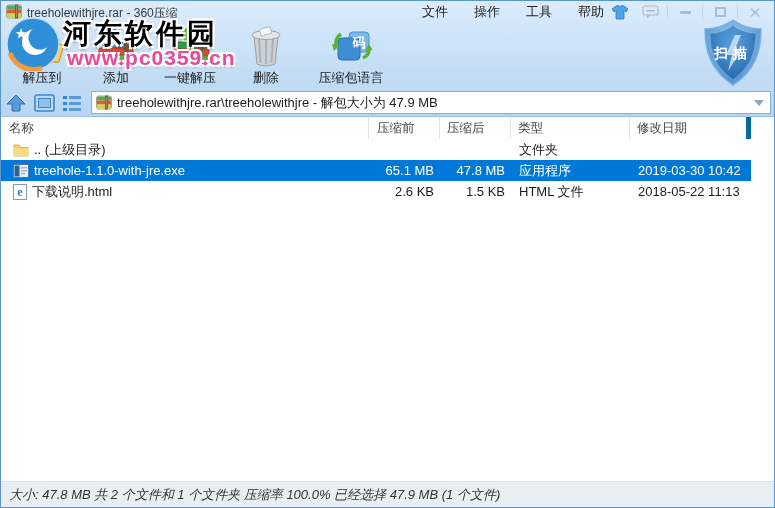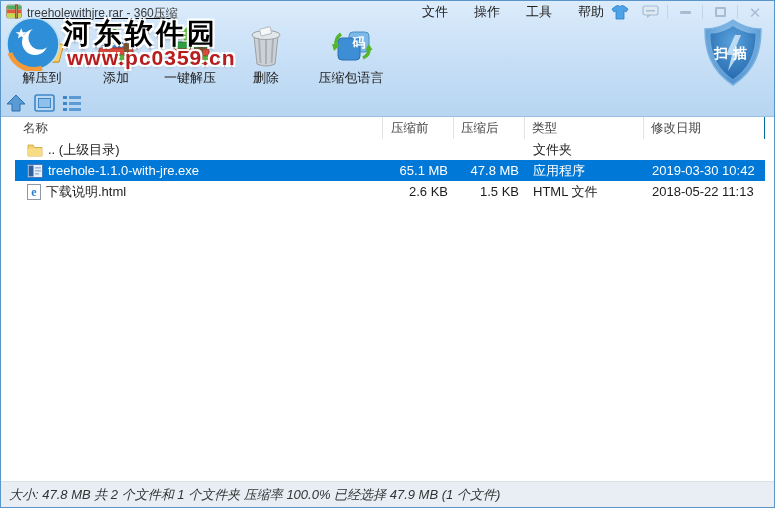--- a/index.html
+++ b/index.html
@@ -7,21 +7,21 @@
   .window{
     position:relative; width:775px; height:508px;
     border:1px solid #5a96cc; background:#fff; overflow:hidden;
   }
   
   .chrome{
     position:absolute; top:0; left:0; right:0; height:116px;
     background:linear-gradient(#dcecfb 0%, #cde3f8 35%, #b7d5f1 100%);
     border-bottom:1px solid #9cc0e2;
   }
-  .titlebar{ position:absolute; top:0; left:0; right:0; height:22px; display:flex; align-items:center;text-decoration:underline; }
+  .titlebar{ position:absolute; top:0; left:0; right:0; height:22px; display:flex; align-items:center; }
   .app-icon{ margin:3px 0 0 5px; }
   .title-text{ margin-left:5px; font-size:12px; color:#3a3a3a; padding-top:2px; }
   .menubar{ position:absolute; left:408px; top:0; height:22px; display:flex; align-items:center; gap:0; }
   .menu-item{ font-size:13px; color:#222; padding:12px 13px; cursor:default; }
   .win-icons{ position:absolute; right:4px; top:0; height:22px; display:flex; align-items:center; }
   .win-btn{ width:30px; height:20px; display:flex; align-items:center; justify-content:center; }
   .sep-v{ width:1px; height:14px; background:#c2d6ea; margin:0 2px; }
   .min-glyph{ width:11px; height:3px; background:#a7bcd1; border-radius:1px; }
   .max-glyph{ width:11px; height:10px; border:2px solid #a7bcd1; border-radius:1px; }
   .close-glyph{ color:#a7bcd1; font-size:15px; font-weight:bold; line-height:1; }
@@ -37,25 +37,25 @@
   .nav-btn{ width:26px; height:22px; display:flex; align-items:center; justify-content:center; margin-left:2px; }
   .addressbar{
     flex:1; height:23px; margin:0 3px 0 6px; background:#fff;
     border:1px solid #86aed6; display:flex; align-items:center; padding-left:4px;
   }
   .address-text{ font-size:13px; color:#1c1c1c; margin-left:5px; flex:1; white-space:nowrap; overflow:hidden; }
   .dd-btn{ width:22px; height:21px; display:flex; align-items:center; justify-content:center; }
   .dd-arrow{ width:0; height:0; border-left:5px solid transparent; border-right:5px solid transparent; border-top:6px solid #8fa6bd; }
   
   .filelist{ position:absolute; top:116px; left:0; right:0; bottom:26px; background:#fff; }
-  .grid{ display:grid; grid-template-columns:368px 71px 71px 119px 121px 1fr; align-items:center;margin-left:14px; }
+  .grid{ display:grid; grid-template-columns:368px 71px 71px 119px 121px 1fr; align-items:center; }
   .header-row{ height:22px; }
   .header-cell{ font-size:12.5px; color:#454545; height:100%; display:flex; align-items:center; border-right:1px solid #e3e3e3; padding-left:7px; }
   .header-cell.c1{ padding-left:8px; } .header-cell.c2{ padding-left:8px; }
-  .header-cell.c5{ border-right:1px solid #0369a1; }
+  .header-cell.c5{ border-right:5px solid #0369a1; }
   .header-cell.empty{ border-right:none; }
   .row{ height:21px; font-size:13px; color:#1c1c1c; }
   .cell{ display:flex; align-items:center; height:100%; white-space:nowrap; overflow:hidden; }
   .cell.name{ padding-left:12px; } .cell.name .fname{ margin-left:5px; }
   .cell.num{ justify-content:flex-end; padding-right:6px; }
   .cell.type{ padding-left:8px; } .cell.date{ padding-left:8px; }
   .row.selected{ color:#fff; background:linear-gradient(to right,#0078d7 0,#0078d7 750px,#fff 750px); }
   
   .statusbar{
     position:absolute; left:0; right:0; bottom:0; height:26px;
@@ -64,21 +64,21 @@
   }
   .status-text{ font-size:13px; color:#333;font-style:italic; }
   
   .watermark{ position:absolute; top:14px; left:5px; z-index:60; pointer-events:none; }
   .wm-logo{ position:absolute; top:2px; left:0; }
   .wm-line1{
     position:absolute; left:57px; top:0; font-size:28px; font-weight:bold; color:#000000; letter-spacing:3px; white-space:nowrap;
     text-shadow:-2px -2px 0 #fff,2px -2px 0 #fff,-2px 2px 0 #fff,2px 2px 0 #fff,0 3px 3px rgba(60,60,60,.45);
   }
   .wm-line2{
-    position:absolute; left:61px; top:31px; font-size:21px; font-weight:bold; color:#b91c1c; letter-spacing:1px; white-space:nowrap;
+    position:absolute; left:61px; top:31px; font-size:21px; font-weight:bold; color:#ec4899; letter-spacing:1px; white-space:nowrap;
     text-shadow:-2px -2px 0 #fff,2px -2px 0 #fff,-2px 2px 0 #fff,2px 2px 0 #fff,0 2px 3px rgba(60,60,60,.4);
   }
 </style>
 </head>
 <body>
 
 <div class="window">
 
   <div class="chrome">
 
@@ -231,20 +231,36 @@
       <span class="nav-btn">
         <svg width="20" height="18" viewBox="0 0 20 18">
           <rect x="1" y="2" width="4" height="3" fill="#3e86c8"></rect>
             <rect x="7" y="2" width="12" height="3" fill="#5b9bd5"></rect>
           <rect x="1" y="8" width="4" height="3" fill="#3e86c8"></rect>
             <rect x="7" y="8" width="12" height="3" fill="#5b9bd5"></rect>
           <rect x="1" y="14" width="4" height="3" fill="#3e86c8"></rect>
             <rect x="7" y="14" width="12" height="3" fill="#5b9bd5"></rect>
         </svg>
       </span>
+      <div class="addressbar">
+        <span style="display:flex;">
+          <svg width="16" height="15" viewBox="0 0 16 15">
+            <rect x="0.5" y="1" width="15" height="13" rx="2" fill="#f2e8c8" stroke="#7a6a3a" stroke-width="0.6"></rect>
+            <rect x="1" y="1.5" width="14" height="4" rx="1.5" fill="#4caf68"></rect>
+            <rect x="1" y="5.5" width="14" height="4" fill="#e05a42"></rect>
+            <rect x="1" y="9.5" width="14" height="4" rx="1.5" fill="#c8d84a"></rect>
+            <rect x="9" y="0.5" width="3" height="14" fill="#7a5230"></rect>
+            <rect x="9.8" y="1.5" width="1.4" height="12" fill="#b08a5a"></rect>
+          </svg>
+        </span>
+        <span class="address-text">treeholewithjre.rar\treeholewithjre - 解包大小为 47.9 MB</span>
+        <span class="dd-btn">
+            <span class="dd-arrow"></span>
+          </span>
+      </div>
     </div>
   </div>
 
   <div class="filelist">
 
     <div class="grid header-row">
       <div class="header-cell c1">名称</div>
       <div class="header-cell c2">压缩前</div>
       <div class="header-cell c3">压缩后</div>
       <div class="header-cell c4">类型</div>

